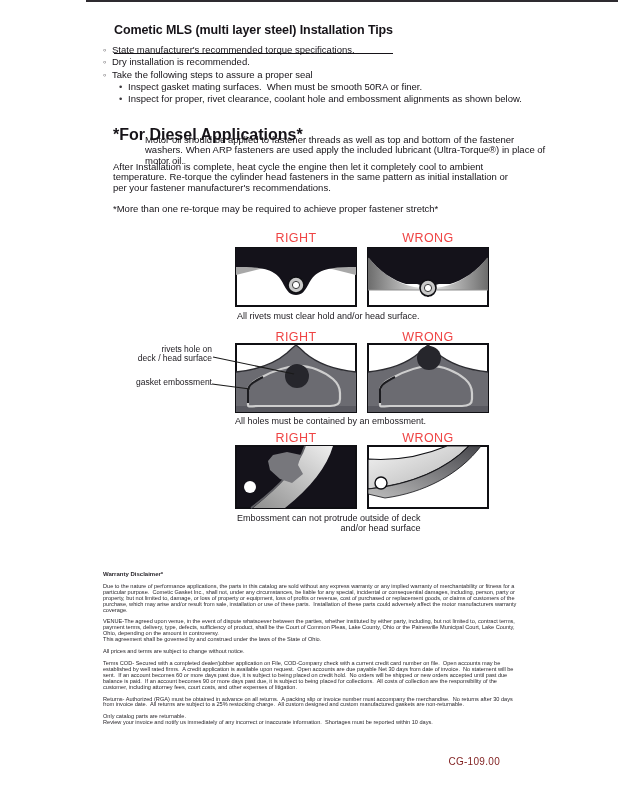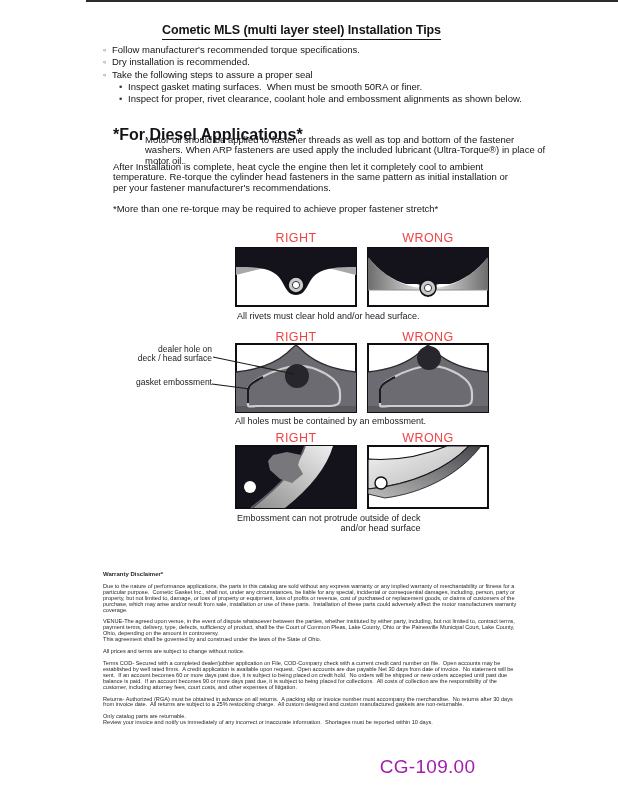--- a/index.html
+++ b/index.html
@@ -2,56 +2,56 @@
 <html><head>
 <meta charset="utf-8">
 <style>
   html,body{margin:0;padding:0;background:#ffffff;}
   .page{
     position:relative;width:618px;height:800px;background:#ffffff;overflow:hidden;
     font-family:"Liberation Sans","DejaVu Sans",sans-serif;color:#161318;
   }
   .top-rule{position:absolute;left:86px;top:0;width:532px;height:2px;background:#2e2b30;}
   .title{position:absolute;left:114px;top:23px;font-size:12.5px;font-weight:bold;letter-spacing:-0.1px;}
-  .title span{border-bottom:1.5px solid #161318;padding-bottom:2px;display:inline-block;margin-left:48px;}
+  .title span{border-bottom:1.5px solid #161318;padding-bottom:16px;display:inline-block;}
   .bullets{position:absolute;left:103px;top:44px;width:420px;font-size:9.5px;line-height:12.3px;}
   .brow{display:flex;}
   .brow .marker{width:9px;flex:none;color:#3a373c;}
   .brow.sub{margin-left:16px;}
   .body-text{white-space:pre-wrap;}
   .diesel-h{position:absolute;left:113px;top:102px;font-size:16px;font-weight:bold;margin-top:24px;}
   .para{position:absolute;left:113px;width:402px;font-size:9.5px;line-height:10.4px;white-space:pre-wrap;}
   .p1{top:135px;margin-left:32px;} .p2{top:162px;} .p3{top:204px;}
   .fig-h{position:absolute;width:122px;text-align:center;font-size:12.5px;font-weight:500;letter-spacing:0.4px;color:#ef4444;}
   .panel{position:absolute;width:122px;}
   .cap{position:absolute;font-size:9px;color:#1c191e;}
   .fig-labels{position:absolute;left:96px;top:345px;width:116px;text-align:right;font-size:8.5px;line-height:8.6px;color:#1c191e;}
   .fig-labels .lbl2{margin-top:16px;}
   .overlay{position:absolute;left:0;top:0;pointer-events:none;}
   .disclaimer{position:absolute;left:103px;top:572px;width:414px;font-size:5.6px;line-height:5.9px;color:#2a272c;}
   .disclaimer .dh{font-size:6px;font-weight:bold;margin-bottom:6px;}
   .disclaimer p{margin:0 0 6px 0;white-space:pre-wrap;}
   .disclaimer p.tight{margin-bottom:0;}
-  .footer{position:absolute;left:355px;top:756px;width:145px;text-align:center;font-size:19px;letter-spacing:0.3px;color:#a21caf;}
+  .footer{position:absolute;left:355px;top:756px;width:145px;text-align:right;font-size:10px;letter-spacing:0.3px;color:#7f1d1d;}
 </style>
 </head>
 <body>
 
 <div class="page">
 
   <div class="top-rule"></div>
 
   <div class="title">
     <span>Cometic MLS (multi layer steel) Installation Tips</span>
   </div>
 
   <div class="bullets">
     <div class="brow">
       <span class="marker">◦</span>
-      <span class="body-text">Follow manufacturer's recommended torque specifications.</span>
+      <span class="body-text">State manufacturer's recommended torque specifications.</span>
     </div>
     <div class="brow">
       <span class="marker">◦</span>
       <span class="body-text">Dry installation is recommended.</span>
     </div>
     <div class="brow">
       <span class="marker">◦</span>
       <span class="body-text">Take the following steps to assure a proper seal</span>
     </div>
     <div class="brow sub">
@@ -98,21 +98,21 @@
     <line x1="1" y1="43" x2="52" y2="43" stroke="#8f8f8f" stroke-width="1"></line>
     <line x1="70" y1="43" x2="121" y2="43" stroke="#8f8f8f" stroke-width="1"></line>
     <path d="M1,1 H121 V10 C110,24 95,34 83,37 L74,37 C68,37 66,39 64,44 C62.5,48 62,50 61,50 C60,50 59.5,48 58,44 C56,39 54,37 48,37 L39,37 C27,34 12,24 1,10 Z" fill="#14121a"></path>
     <circle cx="61" cy="41" r="8" fill="#c9c9c9" stroke="#0f0f13" stroke-width="1.6"></circle>
     <circle cx="61" cy="41" r="3.6" fill="#ffffff" stroke="#3a3a3a" stroke-width="1"></circle>
   </svg>
 
   <div class="cap" style="left:237px;top:311px;">All rivets must clear hold and/or head surface.</div>
 
   <div class="fig-labels">
-    <div>dealer hole on</div>
+    <div>rivets hole on</div>
     <div>deck / head surface</div>
     <div class="lbl2">gasket embossment</div>
   </div>
 
   <div class="fig-h" style="left:235px;top:330px;">RIGHT</div>
   <div class="fig-h" style="left:367px;top:330px;">WRONG</div>
 
   <svg class="panel" style="left:235px;top:343px;height:70px;" viewBox="0 0 122 70">
     <rect x="1" y="1" width="120" height="68" fill="#ffffff" stroke="#0f0f13" stroke-width="2"></rect>
     <path d="M1,29 C20,27 38,22 52,10 C56,6 59,3.5 61,2 C63,3.5 66,6 70,10 C84,22 102,27 121,29 L121,69 H1 Z" fill="#6b6b71"></path>

